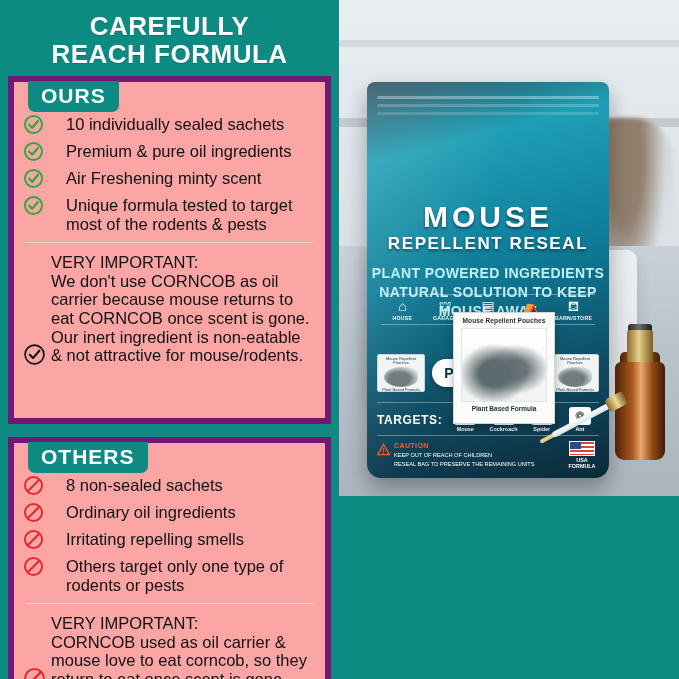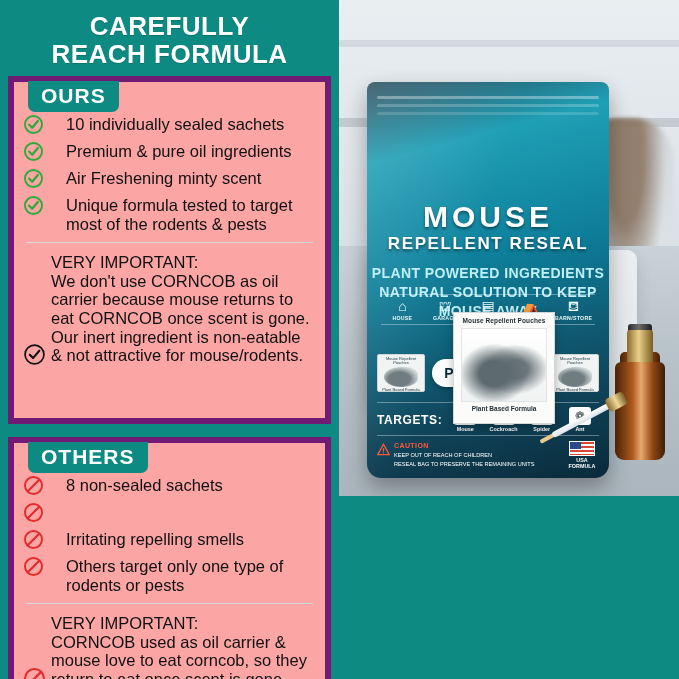--- a/index.html
+++ b/index.html
@@ -431,20 +431,21 @@
           </span>
           <span class="txt">8 non-sealed sachets</span>
         </li>
         <li class="li">
           <span class="ico">
             <svg viewBox="0 0 20 20">
                 <circle cx="10" cy="10" r="9" fill="none" stroke="#e22b2b" stroke-width="2"></circle>
                 <line x1="4.2" y1="15.8" x2="15.8" y2="4.2" stroke="#e22b2b" stroke-width="2.2" stroke-linecap="round"></line>
               </svg>
           </span>
+          <span class="txt">Ordinary oil ingredients</span>
         </li>
         <li class="li">
           <span class="ico">
             <svg viewBox="0 0 20 20">
                 <circle cx="10" cy="10" r="9" fill="none" stroke="#e22b2b" stroke-width="2"></circle>
                 <line x1="4.2" y1="15.8" x2="15.8" y2="4.2" stroke="#e22b2b" stroke-width="2.2" stroke-linecap="round"></line>
               </svg>
           </span>
           <span class="txt">Irritating repelling smells</span>
         </li>

